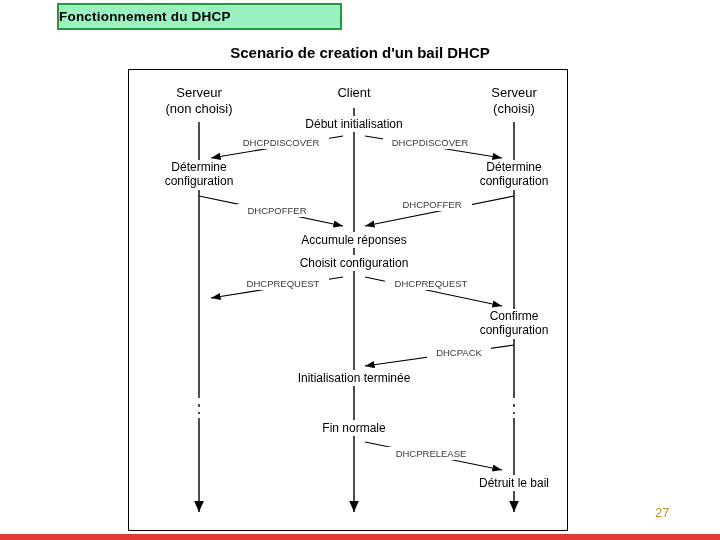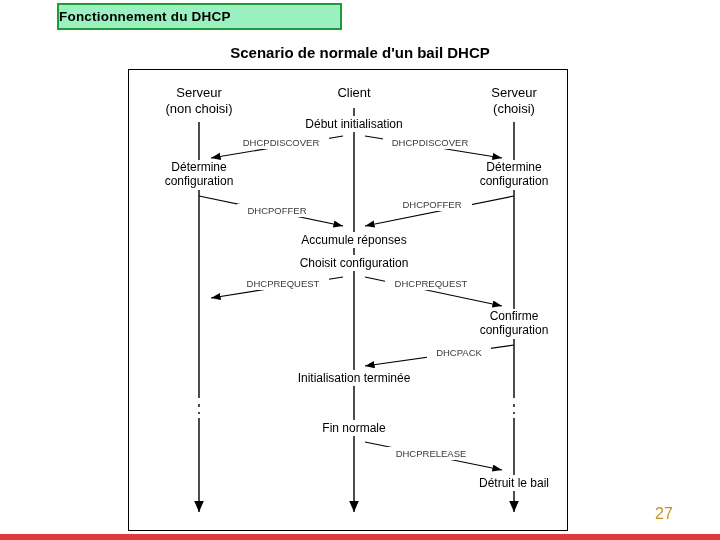--- a/index.html
+++ b/index.html
@@ -69,21 +69,21 @@
     position: absolute;
     left: 0;
     top: 0;
   }
 
   
   #page-number {
     position: absolute;
     left: 655px;
     top: 505px;
-    font-size: 16px;
+    font-size: 13px;
     color: #C8901E;
     font-family: "Liberation Sans", sans-serif;
   }
 
   
   #bottom-bar {
     position: absolute;
     left: 0;
     top: 534px;
     width: 720px;
@@ -106,21 +106,21 @@
     fill: #3a3a3a;
   }
 </style>
 </head>
 <body>
 
 <div id="title-banner">
   <div class="title-text">Fonctionnement  du DHCP</div>
 </div>
 
-<div id="subtitle">Scenario de normale d'un bail DHCP</div>
+<div id="subtitle">Scenario de creation d'un bail DHCP</div>
 
 <div id="diagram-frame">
   <svg id="diagram-svg" width="438" height="460" viewBox="0 0 438 460" xmlns="http://www.w3.org/2000/svg">
     <defs>
       <marker id="arrow" markerWidth="9" markerHeight="9" refX="8" refY="3" orient="auto" markerUnits="strokeWidth">
         <path d="M0,0 L8,3 L0,6 z" fill="#000000"></path>
       </marker>
       <marker id="arrowdown" markerWidth="10" markerHeight="10" refX="8" refY="3.5" orient="auto" markerUnits="strokeWidth">
         <path d="M0,0 L8,3.5 L0,7 z" fill="#000000"></path>
       </marker>

